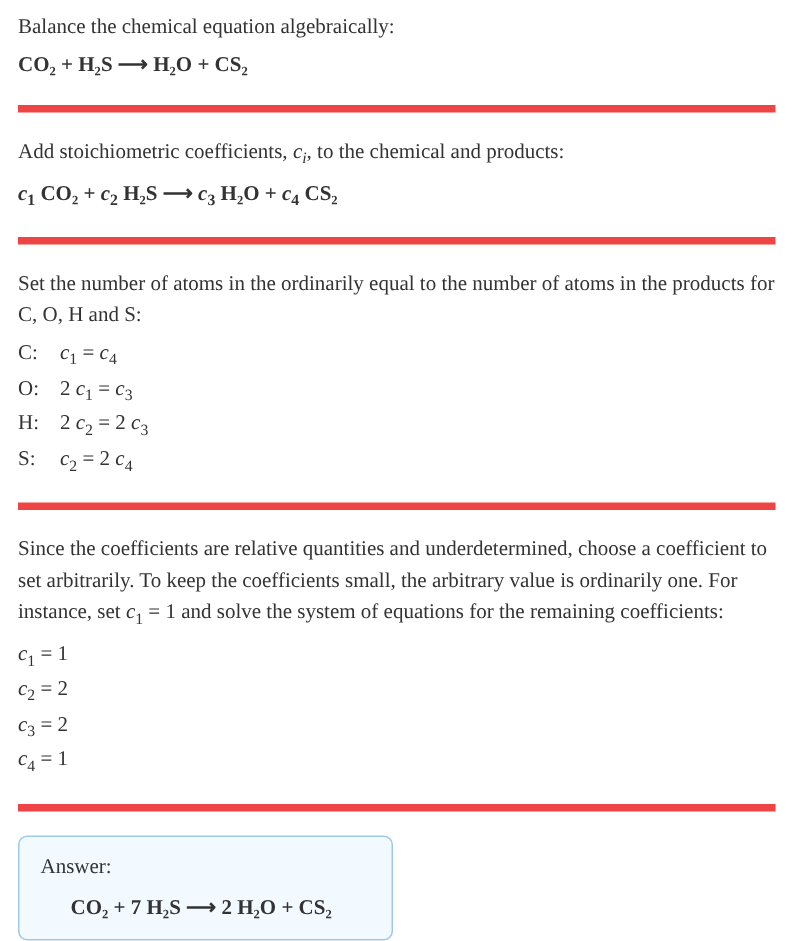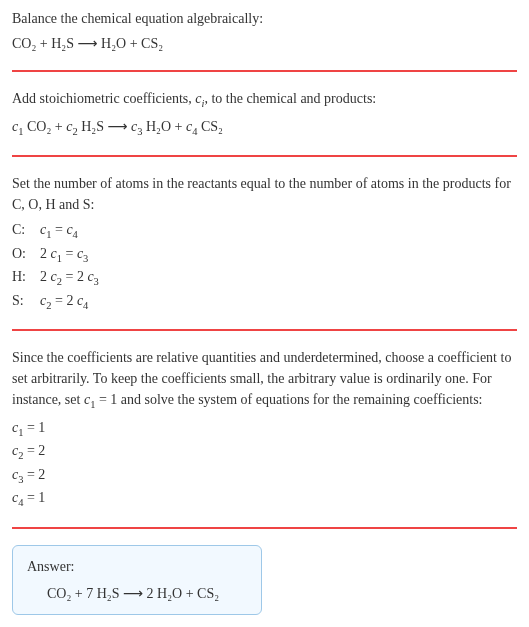--- a/index.html
+++ b/index.html
@@ -5,30 +5,31 @@
     body {
       font-family: Georgia, 'Times New Roman', serif;
       font-size: 14px;
       color: #333;
       margin: 0;
       padding: 8px 12px;
       line-height: 1.5;
       background: #fff;
     }
     .section {
-      border-bottom: 2px solid #ef4444;
+      border-bottom: 5px solid #ef4444;
       padding-bottom: 16px;
       margin-bottom: 16px;
     }
     .section:last-of-type {
       border-bottom: none;
     }
     .eq {
       font-family: Georgia, serif;
       margin-top: 4px;
+      font-weight: bold;
     }
     .sub {
       font-size: 0.75em;
       vertical-align: sub;
       font-style: italic;
     }
     .subn {
       font-size: 0.75em;
       vertical-align: sub;
     }
@@ -77,21 +78,21 @@
 <div class="section">
   <p>
     <span>Add stoichiometric coefficients, </span><span class="italic">c</span><span class="sub">i</span><span>, to the chemical and products:</span>
   </p>
   <div class="eq">
     <span class="italic">c</span><span class="subn">1</span><span> CO₂ + </span><span class="italic">c</span><span class="subn">2</span><span> H₂S ⟶ </span><span class="italic">c</span><span class="subn">3</span><span> H₂O + </span><span class="italic">c</span><span class="subn">4</span><span> CS₂</span>
   </div>
 </div>
 
 <div class="section">
-  <p>Set the number of atoms in the reactants equal to the number of atoms in the products for C, O, H and S:</p>
+  <p>Set the number of atoms in the ordinarily equal to the number of atoms in the products for C, O, H and S:</p>
   <div class="atoms">
     <div class="atoms-row">
       <div class="atoms-label">C:</div>
       <div><span></span><span class="italic">c</span><span class="subn">1</span><span> = </span><span></span><span class="italic">c</span><span class="subn">4</span></div>
     </div>
     <div class="atoms-row">
       <div class="atoms-label">O:</div>
       <div><span>2 </span><span class="italic">c</span><span class="subn">1</span><span> = </span><span></span><span class="italic">c</span><span class="subn">3</span></div>
     </div>
     <div class="atoms-row">

